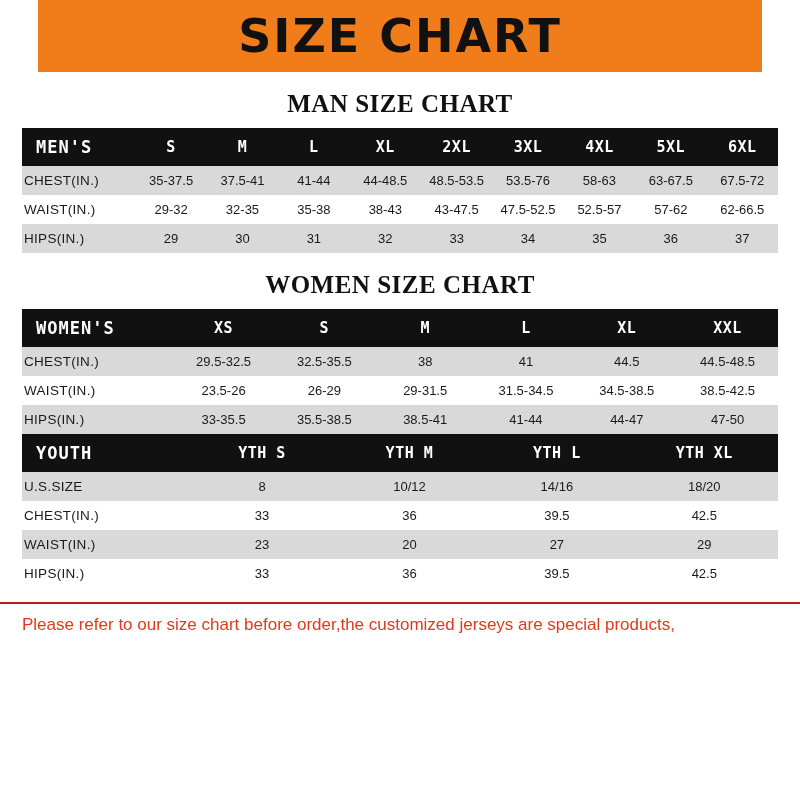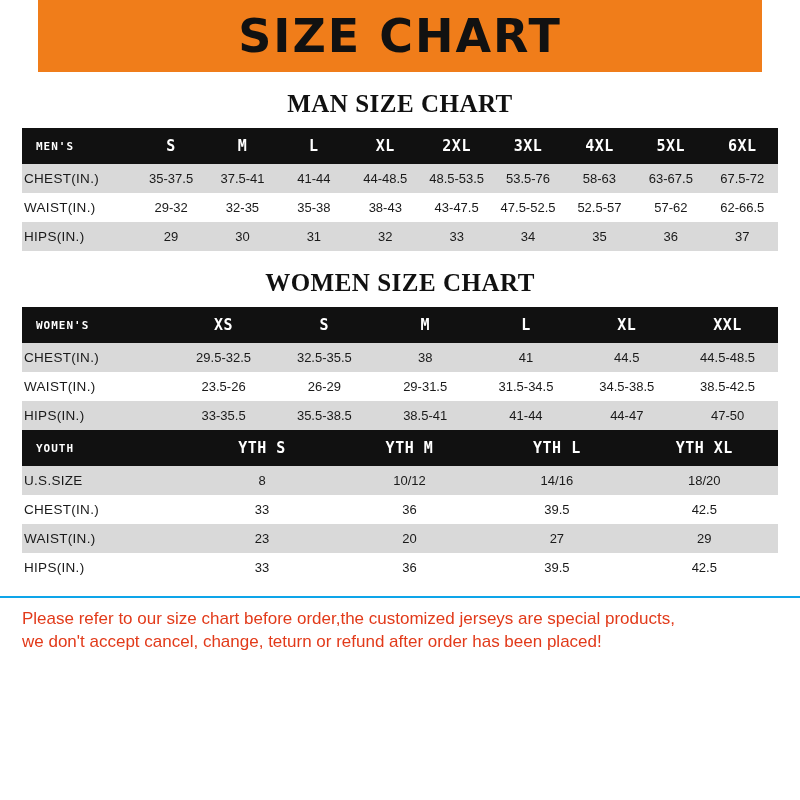--- a/index.html
+++ b/index.html
@@ -74,21 +74,21 @@
     font-family: "DejaVu Sans Mono", monospace;
     font-weight: bold;
     font-size: 15px;
     padding: 9px 2px;
     text-align: center;
     letter-spacing: 0.5px;
   }
   table.size-table thead th.first-col {
     text-align: left;
     padding-left: 14px;
-    font-size: 11px;
+    font-size: 17px;
     letter-spacing: 1px;
   }
   table.size-table tbody td {
     font-family: "Liberation Sans", sans-serif;
     font-size: 13px;
     color: #1a1a1a;
     padding: 7px 2px;
     text-align: center;
   }
   table.size-table tbody td.first-col {
@@ -103,21 +103,21 @@
     background: #ffffff;
   }
   
   .men-table col.c0 { width: 15%; }
   .women-table col.c0 { width: 20%; }
   .youth-table col.c0 { width: 22%; }
   
   .footer-note {
     margin-top: 14px;
     padding: 0 22px;
-    border-top: 2px solid #0ea5e9;
+    border-top: 2px solid #b91c1c;
     padding-top: 10px;
   }
   .footer-note p {
     margin: 0;
     color: #e23a1a;
     font-family: "Liberation Sans", sans-serif;
     font-size: 17px;
     line-height: 1.35;
     text-align: left;
   }
@@ -304,16 +304,15 @@
           <td>36</td>
           <td>39.5</td>
           <td>42.5</td>
         </tr>
       </tbody>
     </table>
   </div>
 
   <div class="footer-note">
     <p>Please refer to our size chart before order,the customized jerseys are special products,</p>
-    <p>we don't accept cancel, change, teturn or refund after order has been placed!</p>
   </div>
 
 </div>
 
 </body></html>

